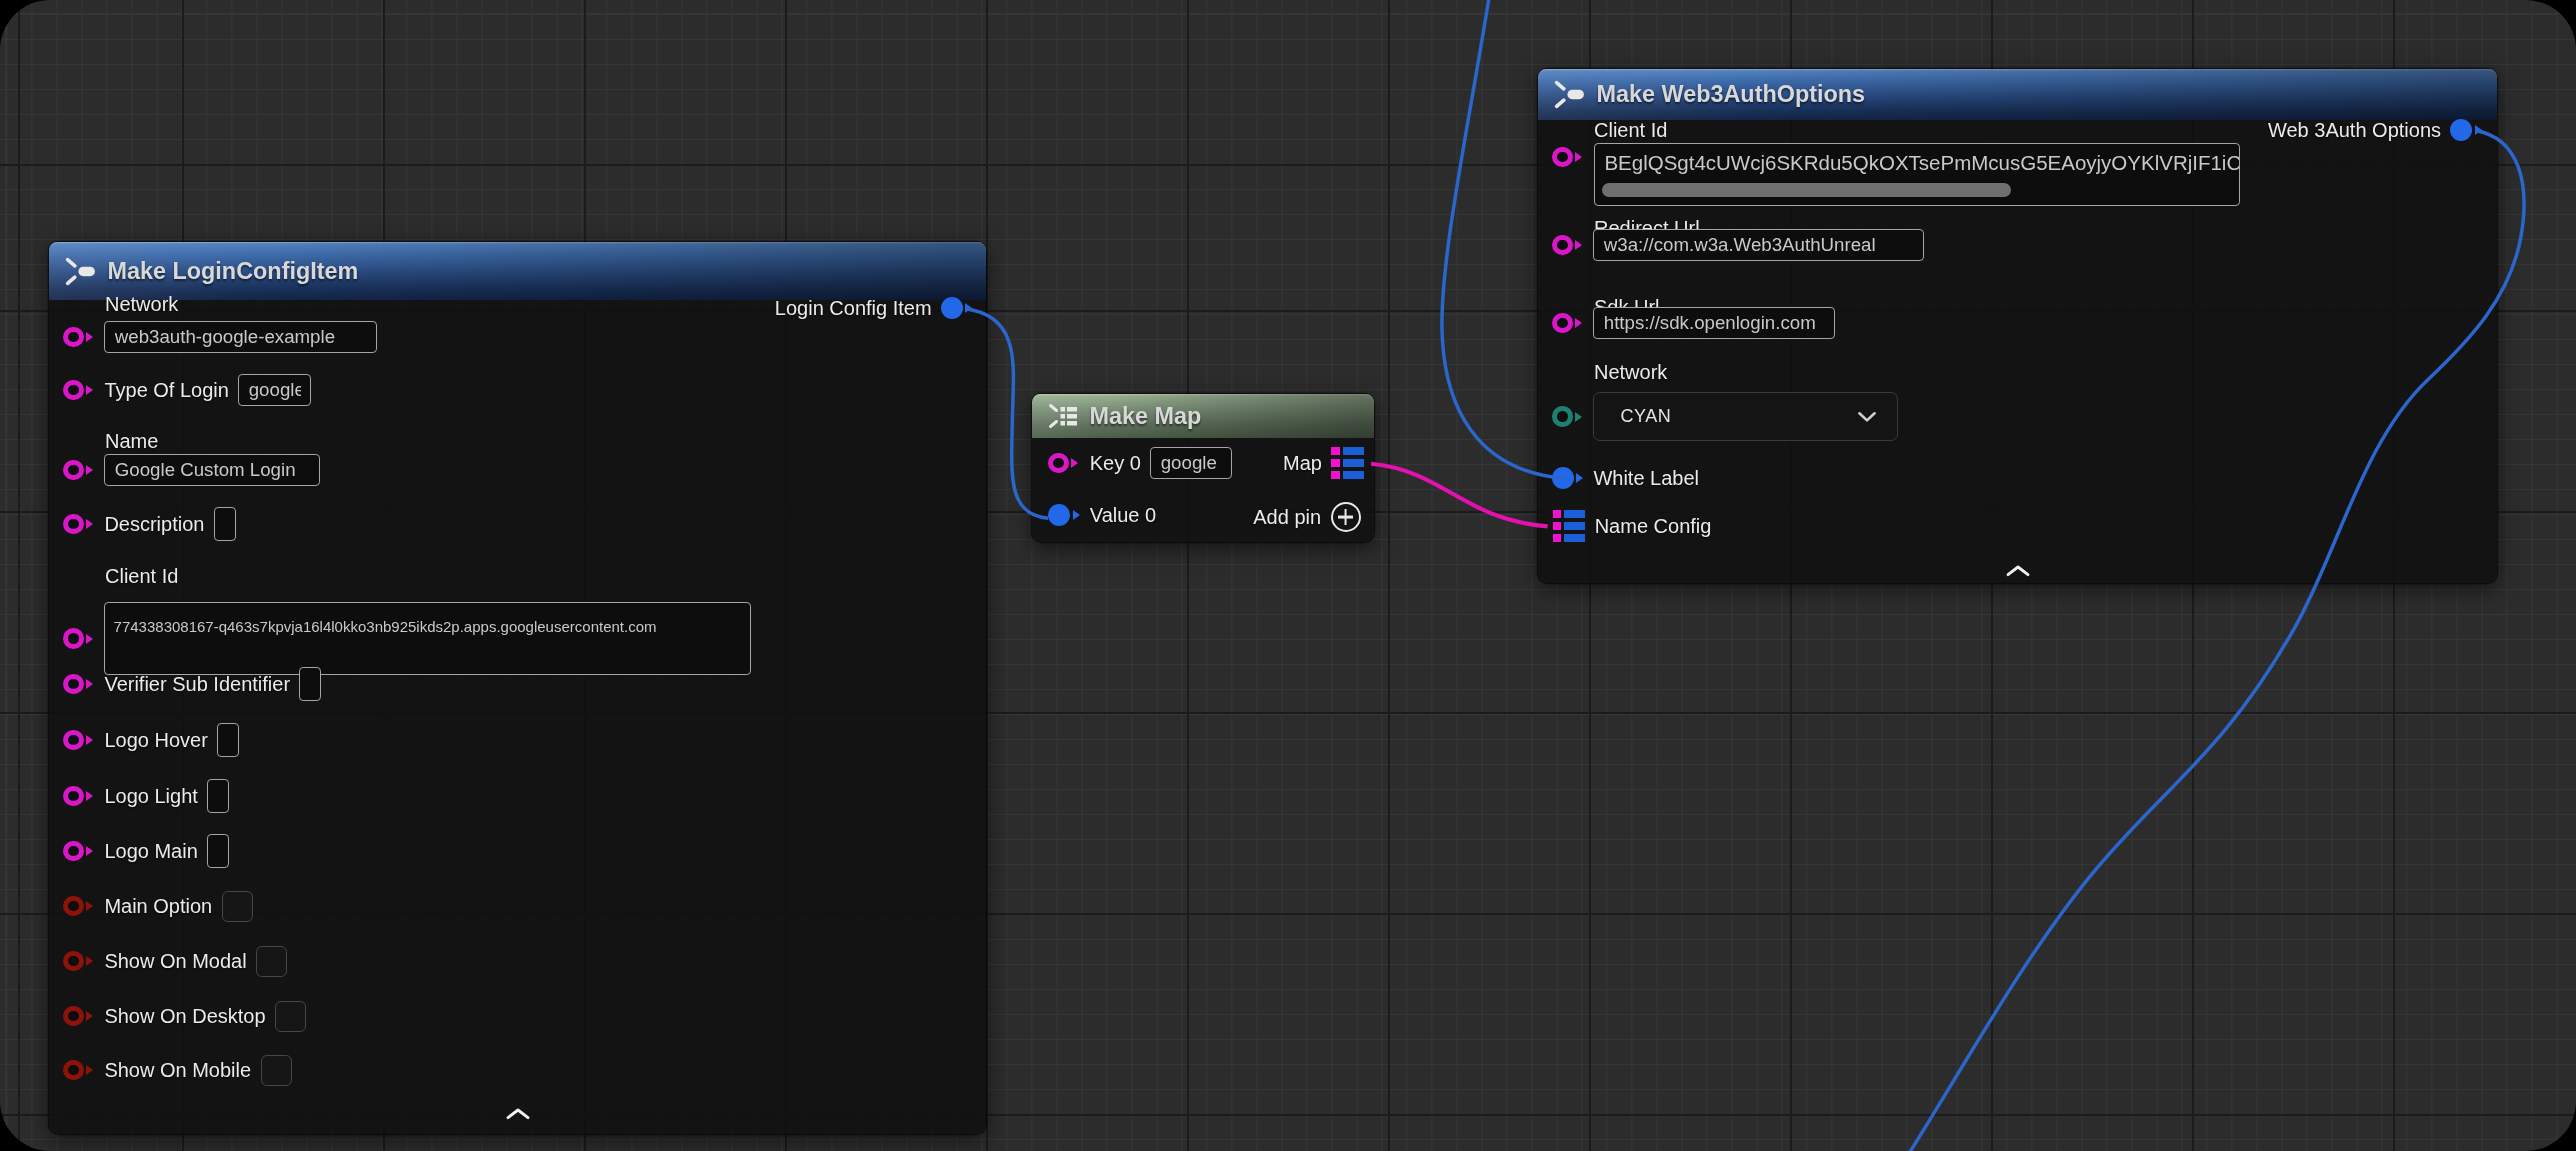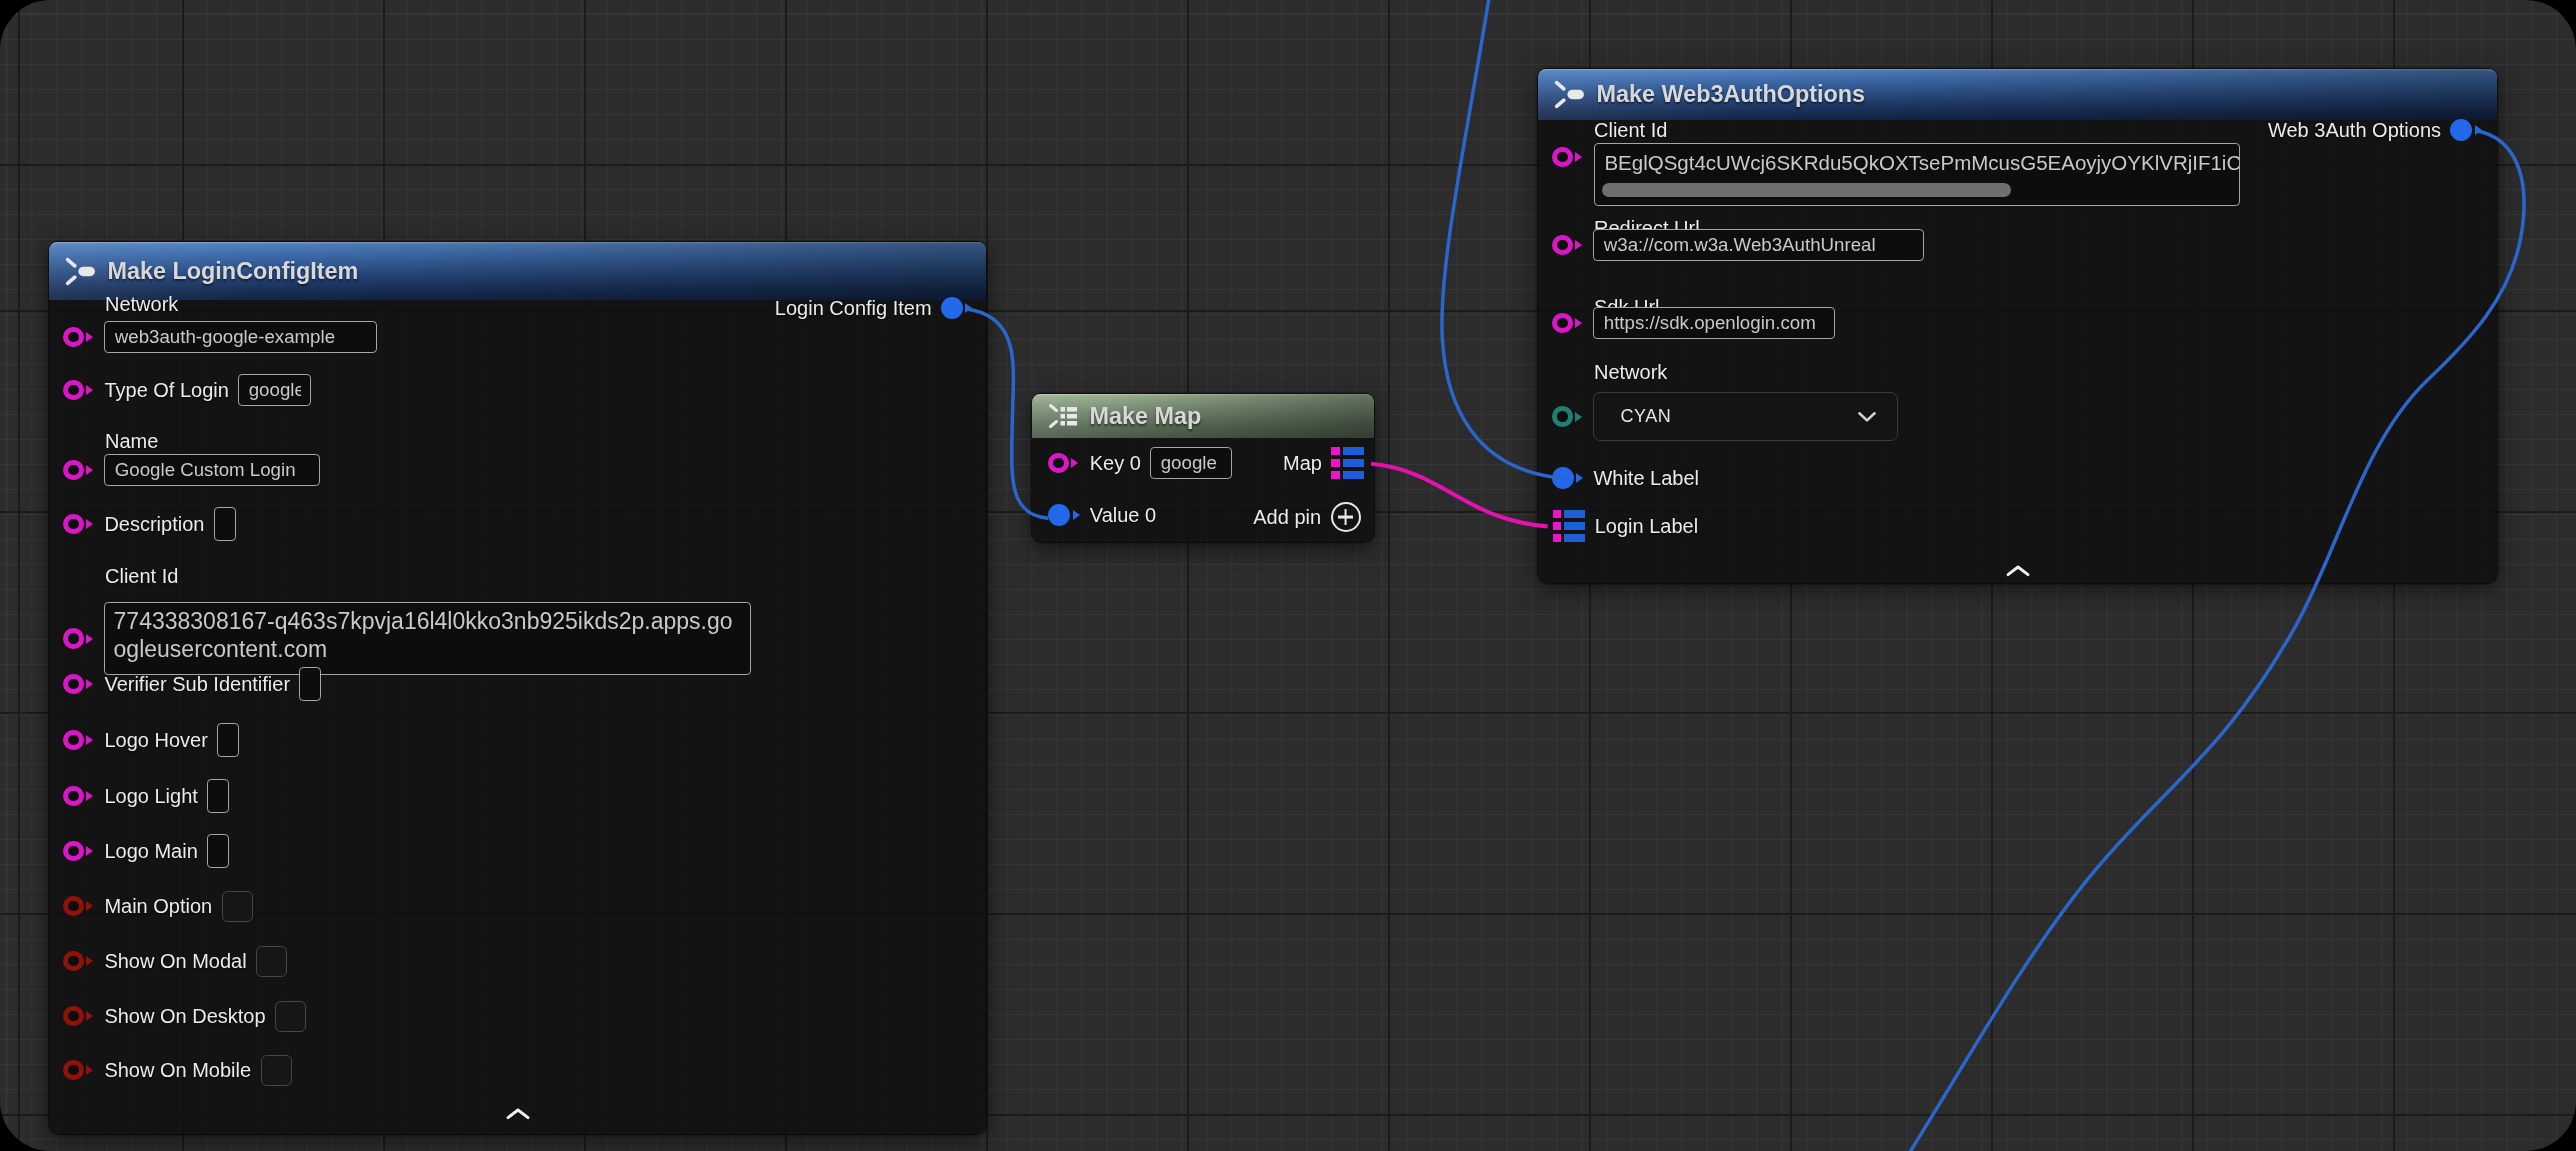--- a/index.html
+++ b/index.html
@@ -35,21 +35,21 @@
     border-left:7.6px solid var(--c);margin-left:2.3px;}
   .tin{background:#0d0d0d;border:1.2px solid #a6a6a6;border-radius:4.1px;color:#c9c9c9;
     font-family:"Liberation Sans","DejaVu Sans",sans-serif;font-size:18.7px;padding:0 9.4px;height:32px;box-sizing:border-box;}
   input.tin{outline:none;}
   .minibox{width:22px;height:34px;background:#0d0d0d;border:1.2px solid #a6a6a6;border-radius:4.1px;box-sizing:border-box;}
   .chk{width:31px;height:31px;background:#161616;border:1.8px solid #474747;border-radius:5.8px;box-sizing:border-box;}
   .mapgrid{display:grid;grid-template-columns:8.2px 21px;grid-auto-rows:8.2px;gap:3.5px;}
   .mapgrid .k{background:#f013cd;}
   .mapgrid .v{background:#1b5fd9;}
   .multibox{position:relative;background:#0d0d0d;border:1.2px solid #a6a6a6;border-radius:4.1px;
-    color:#c9c9c9;font-size:23px;line-height:28px;padding:3.5px 8.2px;box-sizing:border-box;word-break:break-all;overflow:hidden;}
+    color:#c9c9c9;font-size:15px;line-height:40px;padding:3.5px 8.2px;box-sizing:border-box;word-break:break-all;overflow:hidden;}
   .scrollbar{position:absolute;left:8.2px;bottom:5.8px;height:14px;border-radius:7px;background:#6f6f6f;}
   .dropdown{display:flex;align-items:center;justify-content:space-between;width:305px;height:49px;
     background:#141414;border:1.2px solid #3a3a3a;border-radius:7px;box-sizing:border-box;padding:0 20px 0 26px;}
   .ddtext{font-size:18px;color:#e5e5e5;letter-spacing:0.6px;}
   .addpin-circle{width:30px;height:30px;border-radius:50%;border:2.3px solid #e8e8e8;position:relative;box-sizing:border-box;}
   .addpin-circle::before,.addpin-circle::after{content:"";position:absolute;background:#e8e8e8;}
   .addpin-circle::before{left:50%;top:5.3px;bottom:5.3px;width:2.9px;transform:translateX(-50%);}
   .addpin-circle::after{top:50%;left:5.3px;right:5.3px;height:2.9px;transform:translateY(-50%);}
   .chev{position:absolute;left:50%;transform:translateX(-50%);}
   svg.wires{position:absolute;inset:0;z-index:5;pointer-events:none;}
@@ -327,21 +327,21 @@
 
     <div class="row" style="top:435px;left:14.6px;">
       <span class="mapgrid">
         <i class="k"></i>
           <i class="v"></i>
           <i class="k"></i>
           <i class="v"></i>
           <i class="k"></i>
           <i class="v"></i>
       </span>
-      <span class="plabel">Login Label</span>
+      <span class="plabel">Name Config</span>
     </div>
 
     <span class="chev" style="top:495px;">
       <svg width="27" height="13" viewBox="0 0 46 22">
           <path d="M6 18 L23 5 L40 18" stroke="#efefef" stroke-width="5" fill="none" stroke-linecap="round" stroke-linejoin="round"></path>
         </svg>
     </span>
   </div>
 
   <svg class="wires" width="2576" height="1151" viewBox="0 0 4404 1968">

